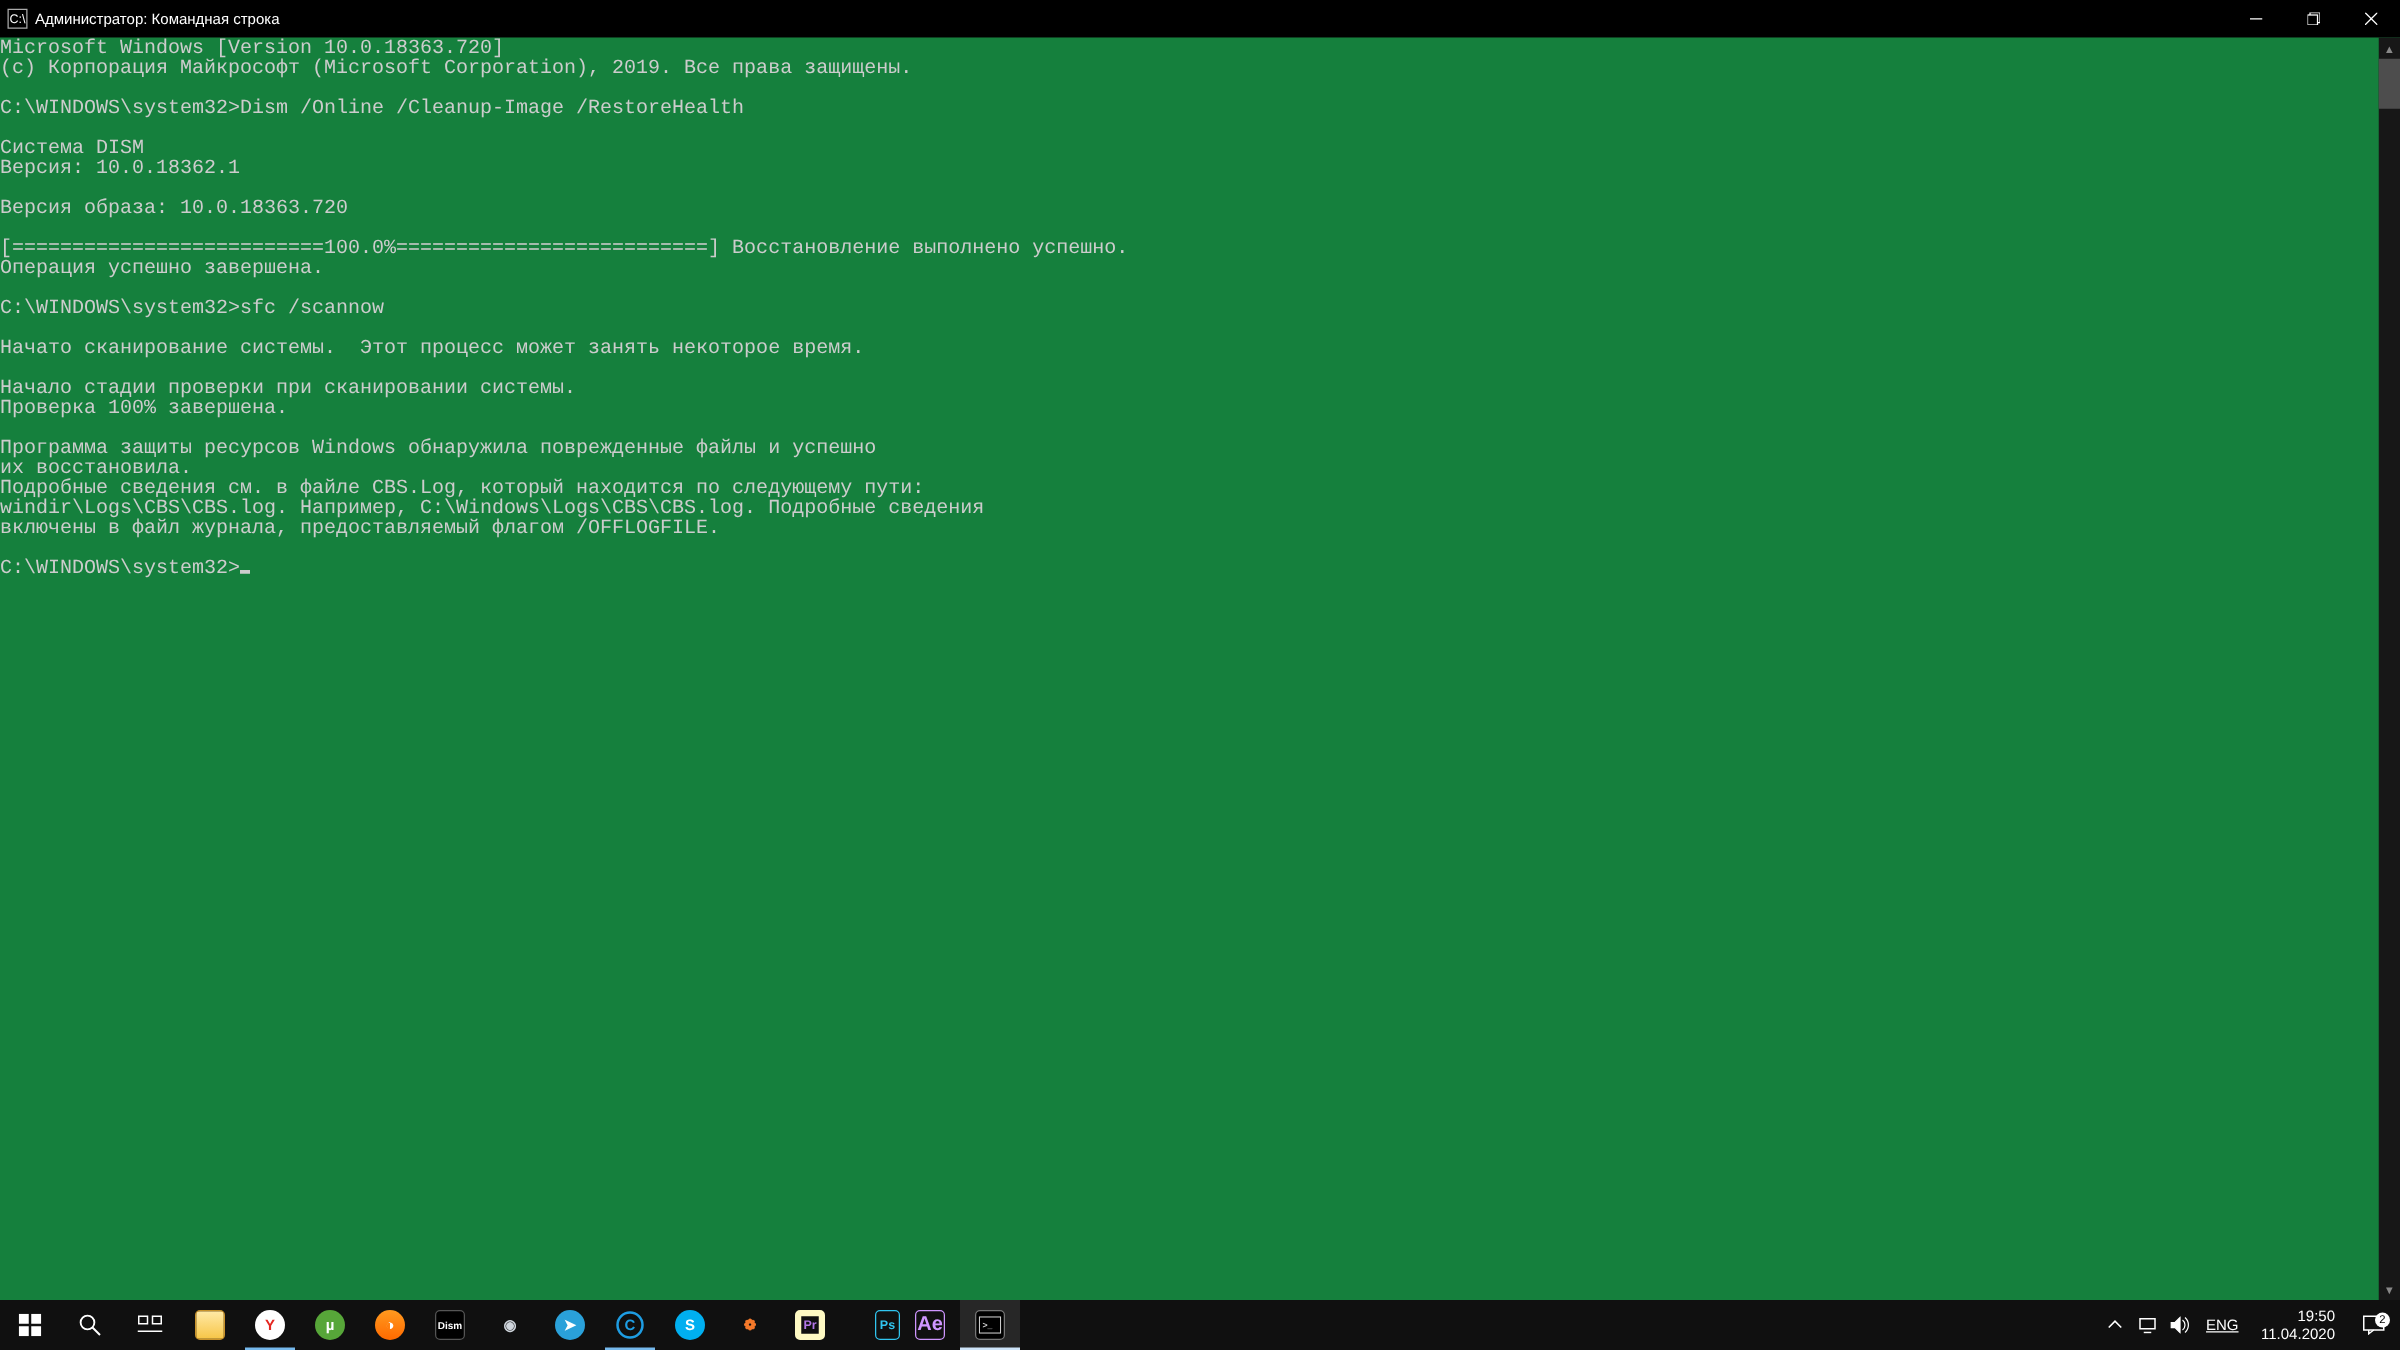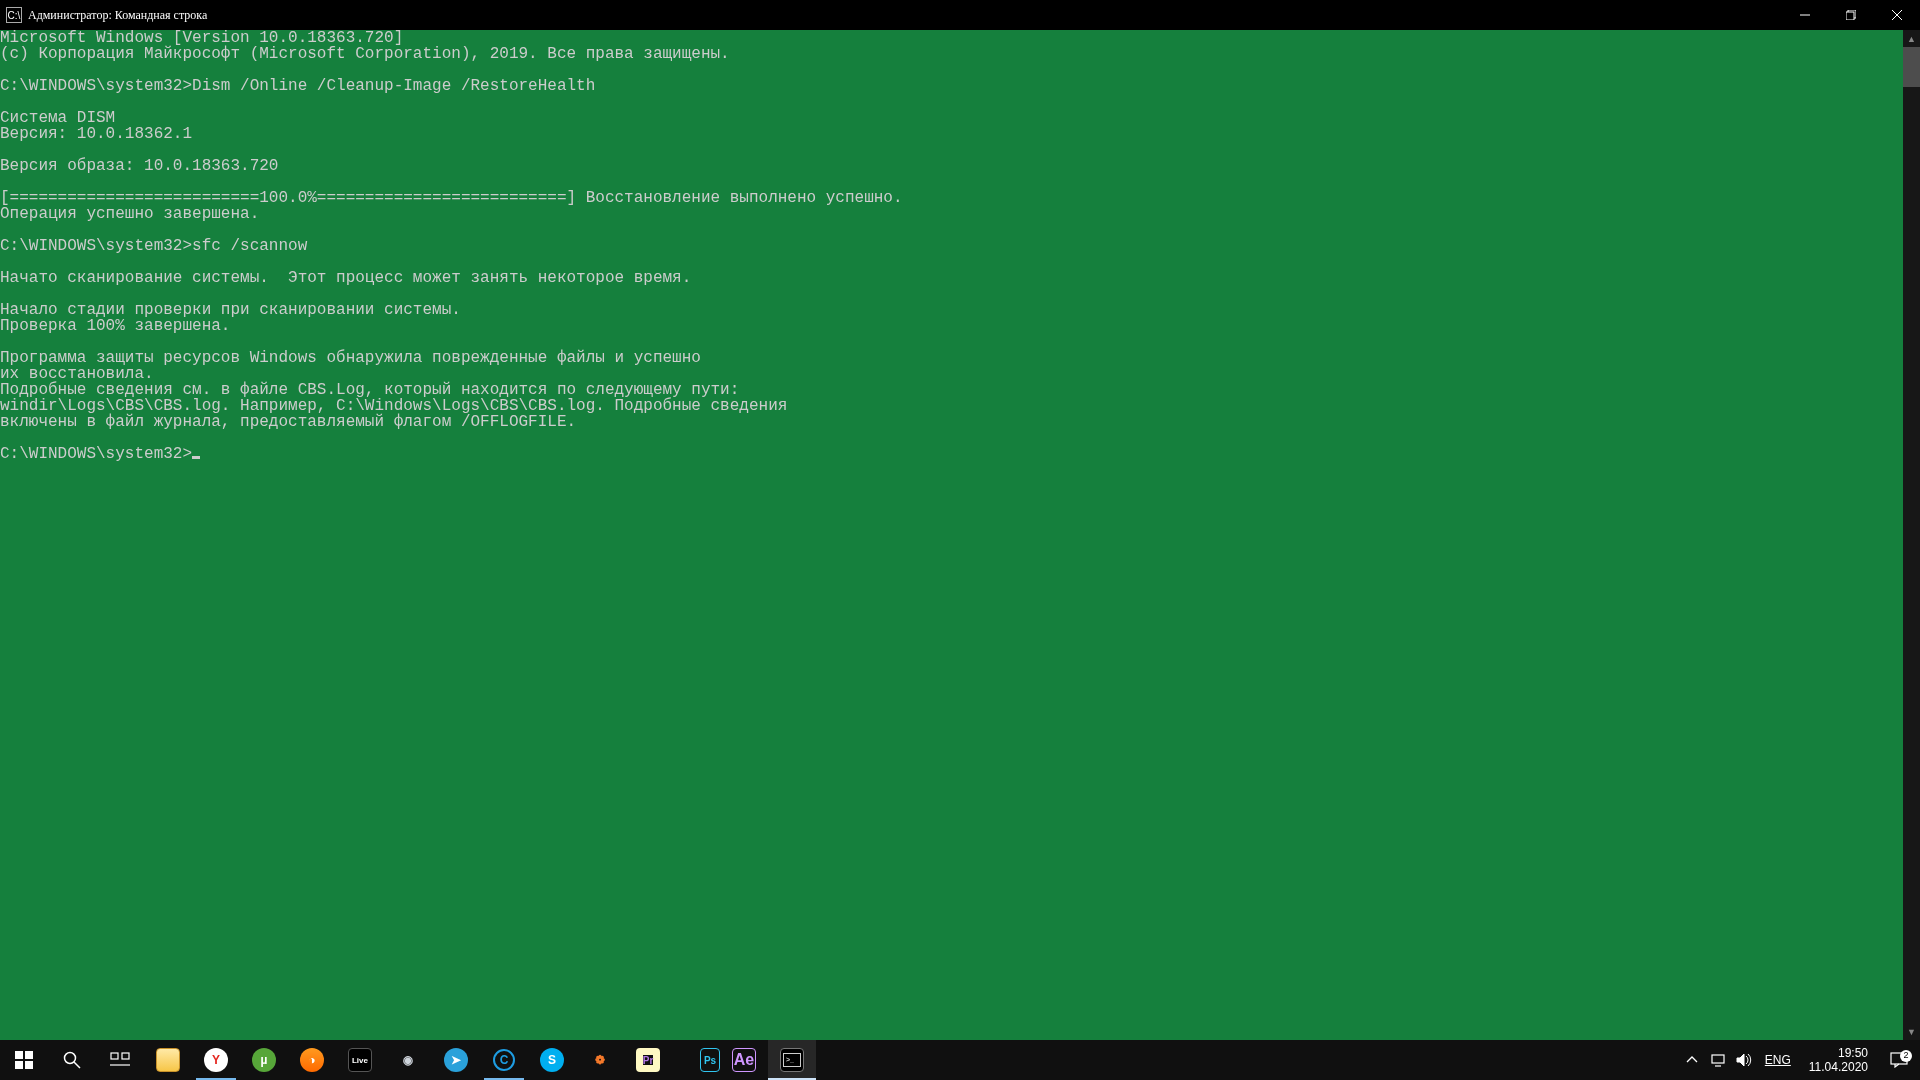--- a/index.html
+++ b/index.html
@@ -15,21 +15,21 @@
     font-size: 12px;
     user-select: none;
   }
   .titlebar-icon {
     width: 16px; height: 16px;
     margin: 0 6px 0 6px;
     display: inline-flex; align-items: center; justify-content: center;
     font-size: 10px;
     background: #000; border: 1px solid #aaa;
   }
-  .titlebar-title { flex: 0 0 auto; font-family: Liberation Serif, serif; }
+  .titlebar-title { flex: 0 0 auto; }
   .titlebar-spacer { flex: 1 1 auto; }
   .titlebar-btn {
     width: 46px; height: 30px;
     display: flex; align-items: center; justify-content: center;
     color: #ffffff;
   }
   .tb-svg { width: 10px; height: 10px; stroke: #ffffff; stroke-width: 1; fill: none; }
   
   
   .terminal {
@@ -125,21 +125,21 @@
   .ico-explorer { background: linear-gradient(#ffe9a6,#f7c648); border:1px solid #c9922a; }
   .ico-yandex  { background:#ffffff; color:#e52620; border-radius:50%; }
   .ico-utor    { background:#57a639; color:#fff; border-radius:50%; }
   .ico-daemon  { background:linear-gradient(#ff9a1f,#ff6a00); border-radius:50%; }
   .ico-ableton { background:#000; border:1px solid #555; color:#fff; font-size:8px; }
   .ico-steam   { color:#cfd5dc; }
   .ico-telegram{ background:#2aa1da; color:#fff; border-radius:50%; }
   .ico-circle  { border:2px solid #1e9de3; border-radius:50%; color:#1e9de3; width:22px;height:22px; }
   .ico-skype   { background:#00aff0; color:#fff; border-radius:50%; }
   .ico-blender { color:#f5792a; }
-  .ico-pr { border:7px solid #fef9c3; color:#b377e6; font-size:10px;}
+  .ico-pr { border:5px solid #fef9c3; color:#b377e6; font-size:10px;}
   .ico-ps { border:1px solid #31c5f0; color:#31c5f0; font-size:10px;margin-left:28px;}
   .ico-ae { border:1px solid #cf96ff; color:#cf96ff; font-size:16px;}
   .ico-cmd { background:#000; border:1px solid #777; color:#ccc; font-size:10px;}
 </style>
 </head>
 <body>
 
 <div class="titlebar">
   <span class="titlebar-icon">C:\</span>
   <span class="titlebar-title">Администратор: Командная строка</span>
@@ -203,21 +203,21 @@
   <div class="tb-item running">
     <div class="tb-icon ico-yandex">Y</div>
   </div>
   <div class="tb-item">
     <div class="tb-icon ico-utor">µ</div>
   </div>
   <div class="tb-item">
     <div class="tb-icon ico-daemon">◑</div>
   </div>
   <div class="tb-item">
-    <div class="tb-icon ico-ableton">Live</div>
+    <div class="tb-icon ico-ableton">Dism</div>
   </div>
   <div class="tb-item">
     <div class="tb-icon ico-steam">◉</div>
   </div>
   <div class="tb-item">
     <div class="tb-icon ico-telegram">➤</div>
   </div>
   <div class="tb-item running">
     <div class="tb-icon ico-circle">C</div>
   </div>

